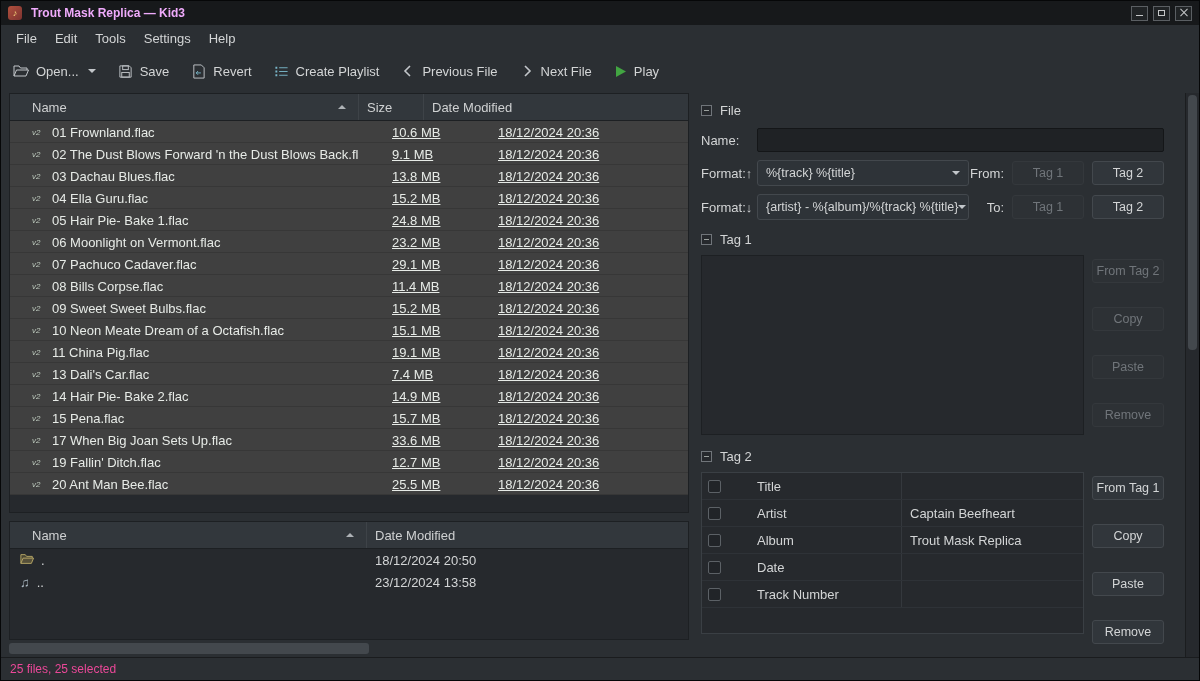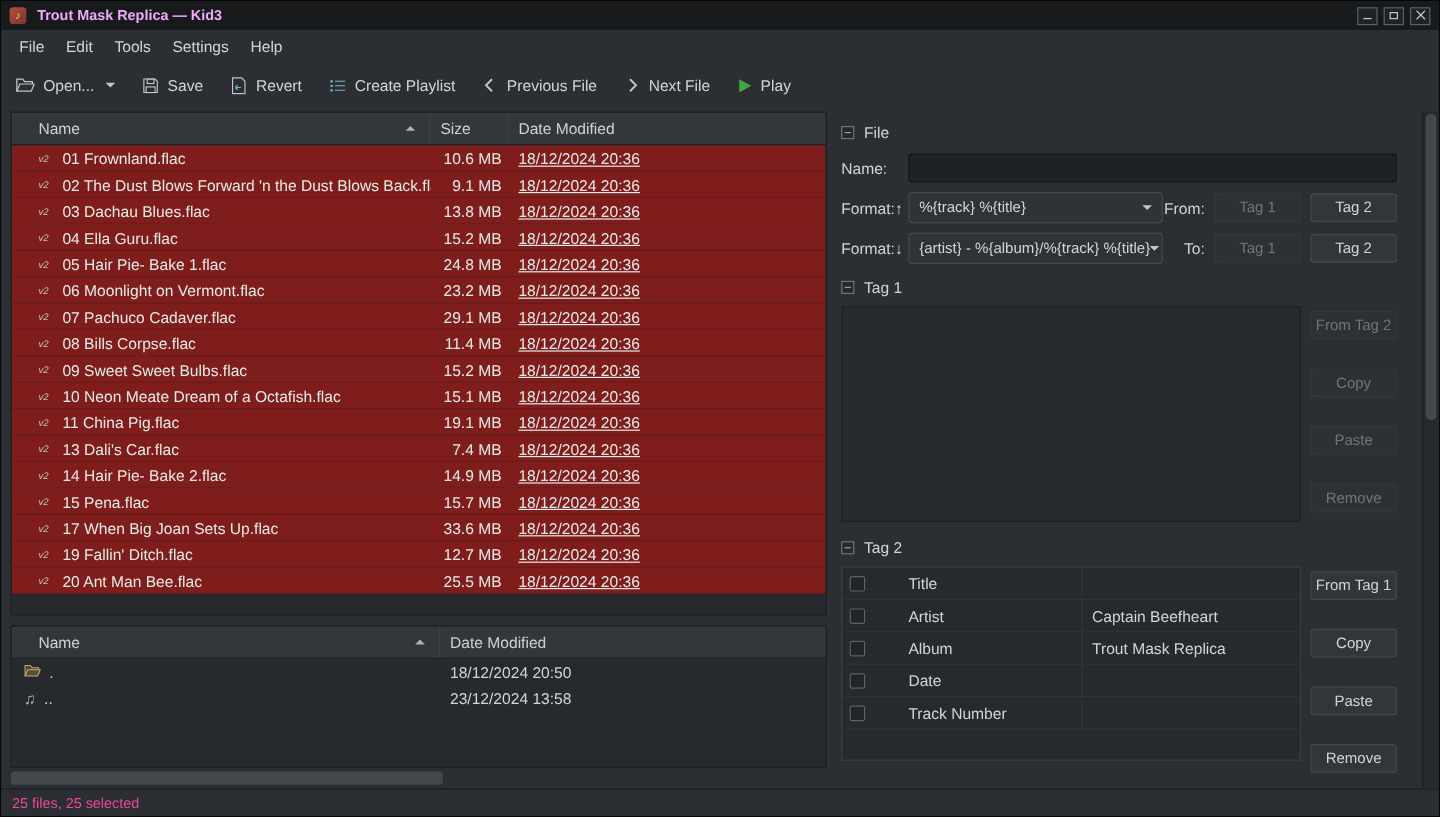--- a/index.html
+++ b/index.html
@@ -36,23 +36,23 @@
   .panel { background:#26292d; border:1px solid #1d2023; }
   .table-header { height:27px; flex:none; background:#32373c; border-bottom:1px solid #1d2023; display:flex; color:#cfd1d2;justify-content:space-between; }
   .th { display:flex; align-items:center; padding:0 8px; border-right:1px solid #3e4348; position:relative; }
   .sort-asc { width:0; height:0; border-left:4px solid transparent; border-right:4px solid transparent; border-bottom:4px solid #aeb2b6; margin-left:auto; margin-right:4px; }
 
   .file-table { height:420px; display:flex; flex-direction:column; overflow:hidden; }
   .col-name  { width:349px; padding-left:22px; }
   .col-size  { width:65px; }
   .col-date  { flex:1; border-right:none; }
   .rows { flex:1; overflow:hidden; }
-  .file-row { height:22px; display:flex; align-items:center; background:#7f1d1d; color:#e7ebe7; box-shadow:inset 0 -1px rgba(0,0,0,.13); }
+  .file-row { height:22px; display:flex; align-items:center; background:#404040; color:#e7ebe7; box-shadow:inset 0 -1px rgba(0,0,0,.13);gap:33px; }
   .cell-name { width:349px; flex:none; display:flex; align-items:center; gap:6px; padding-left:22px; overflow:hidden; white-space:nowrap; }
-  .cell-size { width:65px; flex:none; text-align:right; padding-right:6px; }
+  .cell-size { width:65px; flex:none; text-align:left; padding-right:6px;text-decoration:underline; }
   .cell-date { padding-left:8px; white-space:nowrap;text-decoration:underline; }
   .tag-ic { font-size:8px; color:#bcc8bc; width:14px; flex:none; font-style:italic; }
 
   .folder-table { margin-top:8px; flex:1; display:flex; flex-direction:column; overflow:hidden; }
   .fcol-name { width:357px; padding-left:22px; }
   .folder-row { height:22px; display:flex; align-items:center; }
   .fcell-name { width:357px; flex:none; display:flex; align-items:center; gap:7px; padding-left:10px; }
   .fcell-date { padding-left:8px; }
   .note-ic { color:#a8b6bf; font-size:13px; line-height:1; }
 

